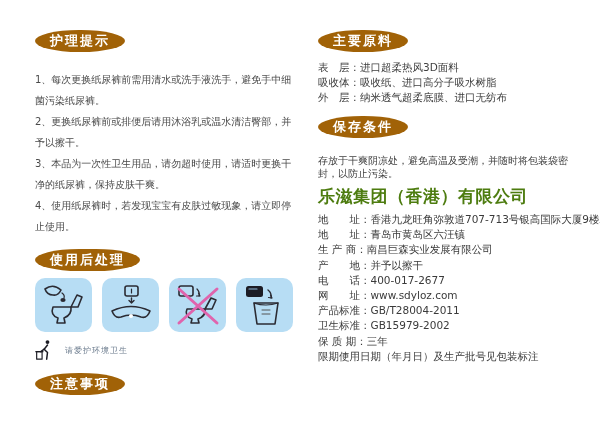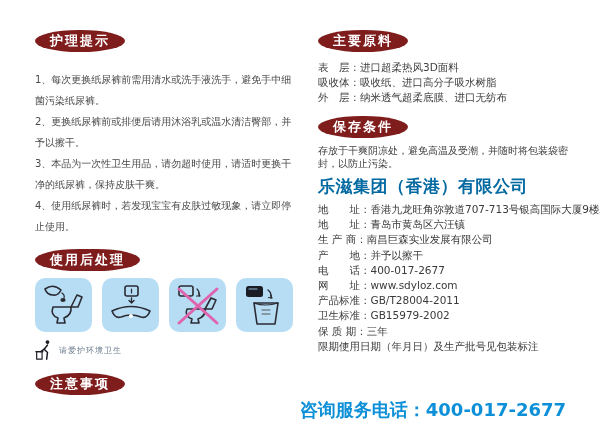--- a/index.html
+++ b/index.html
@@ -1,37 +1,37 @@
 <!DOCTYPE html>
 <html><head>
 <meta charset="utf-8">
 <style>
   html,body{margin:0;padding:0;background:#ffffff;}
   .page{position:relative;width:600px;height:432px;background:#ffffff;overflow:hidden;
         font-family:"DejaVu Sans","Liberation Sans",sans-serif;}
   .col-left{position:absolute;left:35px;top:30px;width:262px;}
   .col-right{position:absolute;left:318px;top:30px;width:266px;}
-  .pill{display:inline-block;background:#7f1d1d;color:#ffffff;font-weight:bold;
+  .pill{display:inline-block;background:#a16207;color:#ffffff;font-weight:bold;
         font-size:13px;line-height:14px;padding:4px 15px;border-radius:48px/12px;
         letter-spacing:2px;}
   .care-text{margin-top:17px;color:#4a4a4a;font-size:10px;line-height:21px;}
   .care-text p{margin:0;}
   .icon-row{margin-top:7px;display:flex;gap:10px;}
   .pict{width:57px;height:54px;background:#b7ddf4;border-radius:10px;
         display:flex;align-items:center;justify-content:center;}
-  .eco-row{margin-top:7px;display:flex;align-items:center;gap:4px;}
+  .eco-row{margin-top:7px;display:flex;align-items:center;gap:10px;}
   .eco-note{font-size:8px;color:#6b7b8d;letter-spacing:1px;}
   .pill-2{margin-top:12px;}
   .bullets{margin-top:9px;font-size:8px;line-height:11px;color:#555555;}
   .bullets p{margin:0;}
   .mat-rows{margin-top:8px;font-size:10.5px;line-height:15px;color:#3f3f3f;}
   .mat-rows p{margin:0;}
   .storage-pill{margin-top:11px;}
-  .storage-text{margin-top:6px;font-size:10px;color:#3f3f3f;line-height:13px;}
-  .company-name{margin-top:5px;font-size:17px;font-weight:bold;color:#0369a1;
+  .storage-text{margin-top:16px;font-size:10px;color:#3f3f3f;line-height:13px;}
+  .company-name{margin-top:5px;font-size:17px;font-weight:bold;color:#4d7c0f;
         letter-spacing:0.5px;white-space:nowrap;}
   .contact{margin-top:4px;font-size:10.5px;line-height:15.2px;color:#3a3a3a;}
   .contact p{margin:0;white-space:nowrap;}
   .hotline{position:absolute;left:290px;top:398px;width:276px;text-align:right;
         font-size:18px;font-weight:bold;color:#0d90d8;white-space:nowrap;}
   svg{display:block;}
 </style>
 </head>
 <body>
 
@@ -138,17 +138,14 @@
       <p><span>电　　话：</span><span>400-017-2677</span></p>
       <p><span>网　　址：</span><span>www.sdyloz.com</span></p>
       <p><span>产品标准：</span><span>GB/T28004-2011</span></p>
       <p><span>卫生标准：</span><span>GB15979-2002</span></p>
       <p><span>保 质 期：</span><span>三年</span></p>
       <p>限期使用日期（年月日）及生产批号见包装标注</p>
     </div>
 
   </div>
 
-  <div class="hotline">
-    <span>咨询服务电话：</span><span>400-017-2677</span>
-  </div>
 
 </div>
 
 </body></html>

